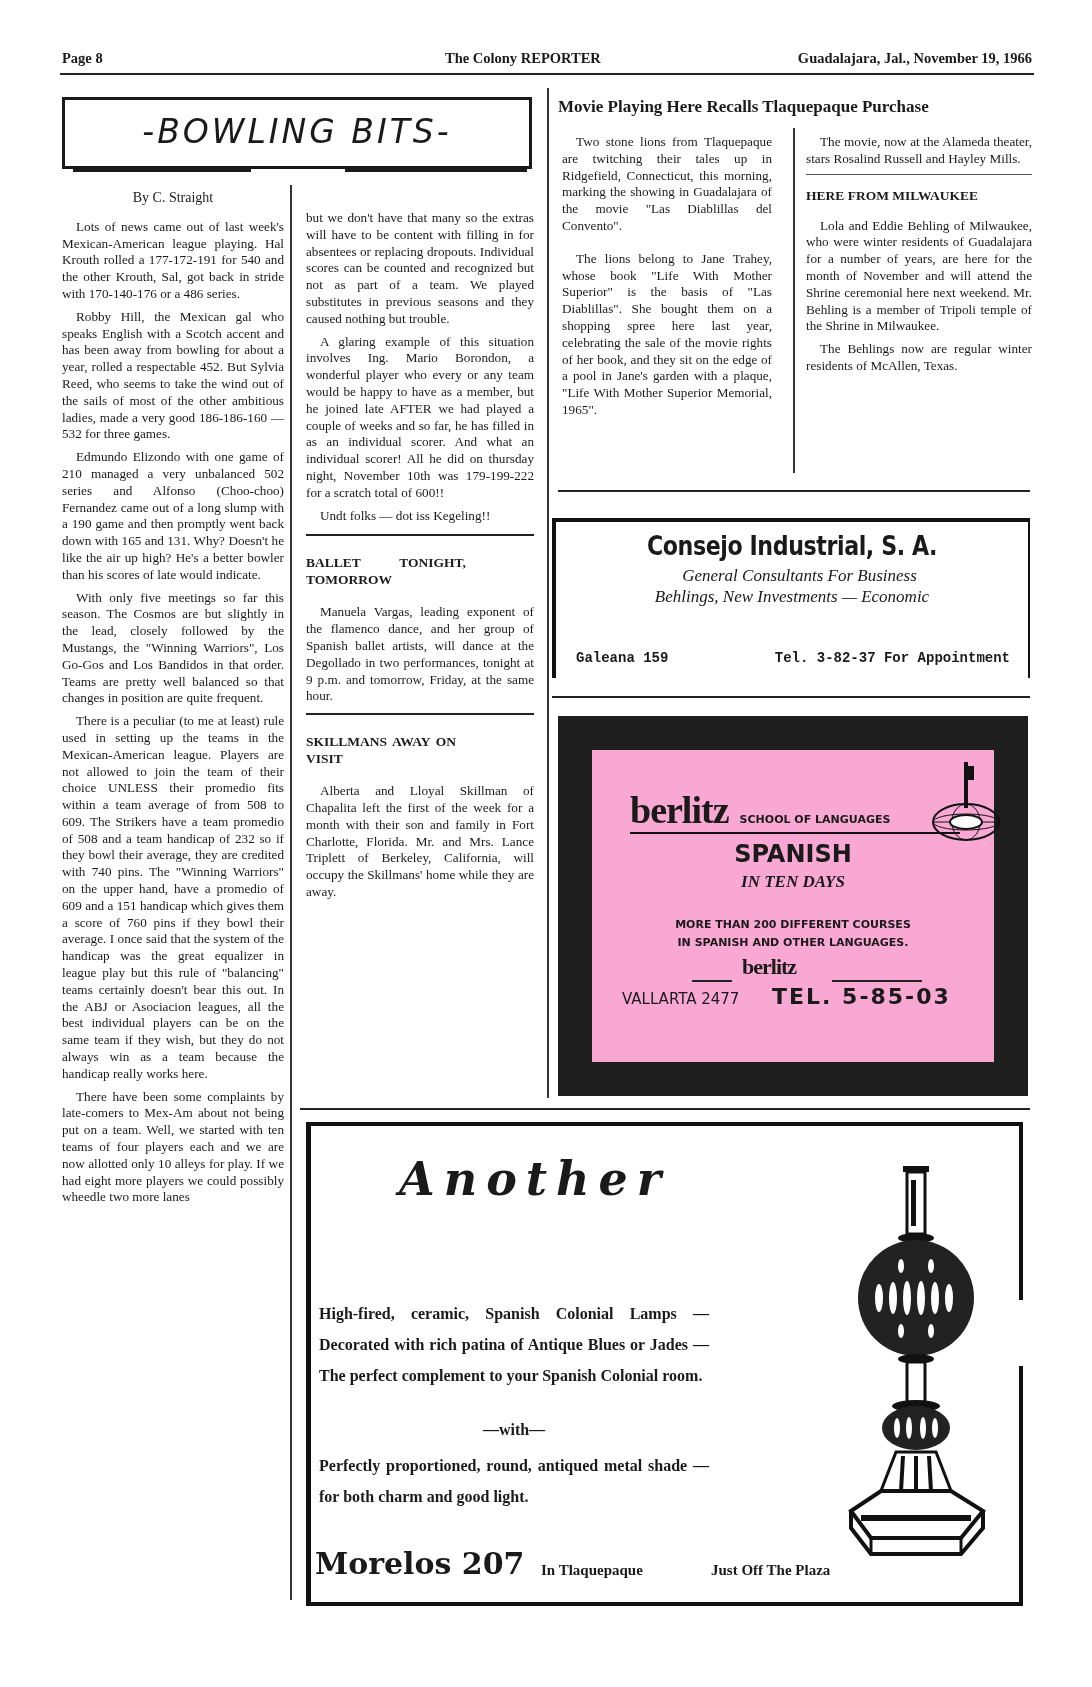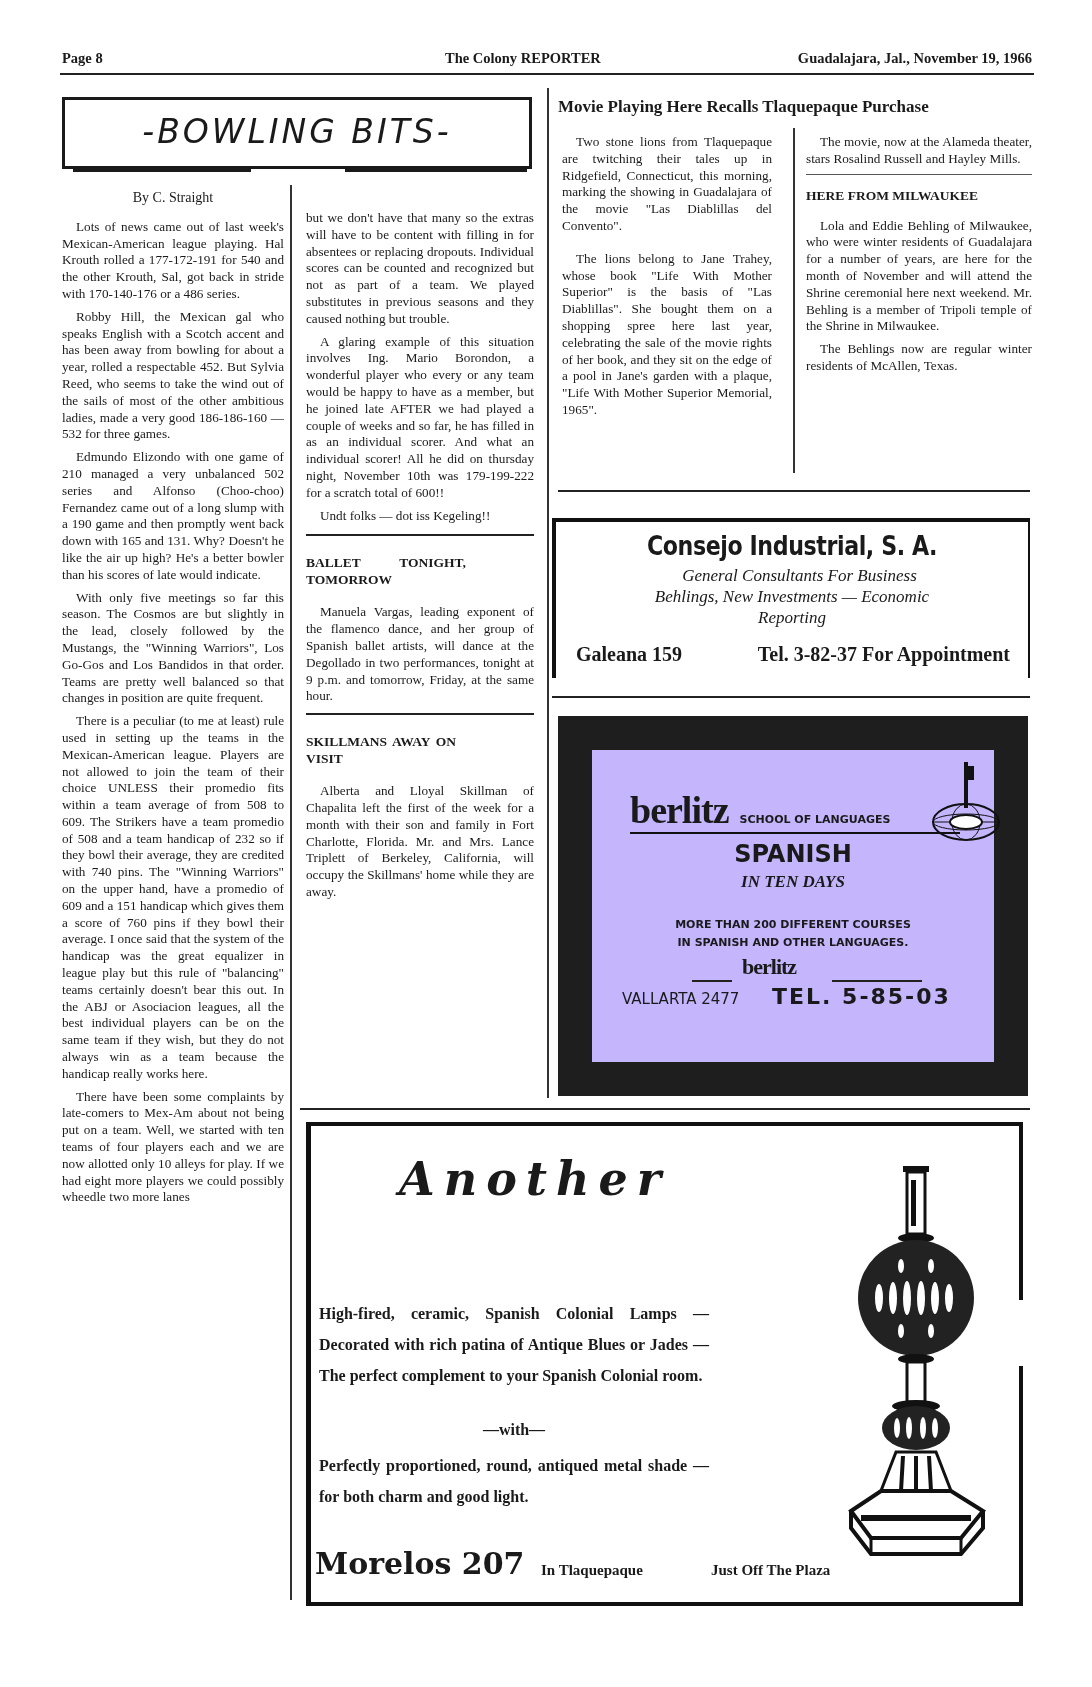--- a/index.html
+++ b/index.html
@@ -20,23 +20,23 @@
     .btitle { position: absolute; left: 0; right: 0; top: 12px; text-align: center; font-family: "DejaVu Sans", sans-serif; font-style: italic; font-size: 33px; letter-spacing: 3px; }
     .bunder { position: absolute; bottom: -6px; height: 5px; background: #1a1a1a; }
     .byline { text-align: center; font-family: "Liberation Serif", serif; font-size: 14px; }
     .subhead { font-family: "Liberation Serif", serif; font-weight: bold; font-size: 13.5px; line-height: 17px; text-transform: uppercase; }
     .movie-head { font-family: "Liberation Serif", serif; font-weight: bold; font-size: 17px; }
     .vline { width: 1.5px; background: #333; }
     .ad1 { left: 552px; top: 518px; width: 478px; height: 160px; border-top: 4px solid #111; border-left: 4px solid #111; border-right: 2px solid #111; box-sizing: border-box; text-align: center; }
     .ad1 .name { font-family: "DejaVu Sans", sans-serif; font-weight: bold; font-size: 27px; letter-spacing: -0.5px; margin-top: 8px; transform: scaleX(0.82); }
     .ad1 .sub { font-family: "Liberation Serif", serif; font-weight: bold; font-size: 14px; margin-top: 2px; }
     .ad1 .it { font-family: "Liberation Serif", serif; font-style: italic; font-size: 17px; line-height: 21px; }
-    .ad1 .foot { position: absolute; left: 20px; right: 18px; bottom: 12px; font-family: Liberation Serif, serif; font-weight: bold; font-size: 20px; }
+    .ad1 .foot { position: absolute; left: 20px; right: 18px; bottom: 12px; font-family: Liberation Mono, monospace; font-weight: bold; font-size: 14px; }
     .ad2 { left: 558px; top: 716px; width: 470px; height: 380px; background: #1e1e1e; }
-    .ad2 .inner { position: absolute; left: 34px; right: 34px; top: 34px; bottom: 34px; background: #c4b5fd; text-align: center; }
+    .ad2 .inner { position: absolute; left: 34px; right: 34px; top: 34px; bottom: 34px; background: #f9a8d4; text-align: center; }
     .berlitz-logo { font-family: "Liberation Serif", serif; font-weight: bold; font-size: 38px; letter-spacing: -1px; }
     .sans-b { font-family: "DejaVu Sans", sans-serif; font-weight: bold; }
     .ad3 { left: 306px; top: 1122px; width: 715px; height: 484px; border-left: 5px solid #111; border-top: 4px solid #111; border-bottom: 4px solid #111; box-sizing: border-box; }
     .ad3 .r-top { position: absolute; right: -2px; top: -4px; width: 4px; height: 178px; background: #111; }
     .ad3 .r-bot { position: absolute; right: -2px; bottom: -4px; width: 4px; height: 240px; background: #111; }
     .script { font-family: "DejaVu Serif", serif; font-style: italic; font-weight: bold; font-size: 46px; letter-spacing: 9px; }
     .ad3 .body { font-family: "Liberation Serif", serif; font-weight: bold; font-size: 16px; line-height: 31px; }
   </style>
 </head>
 <body>
@@ -92,21 +92,20 @@
   <div class="subhead" style="text-indent:0; margin-bottom:14px;">HERE FROM MILWAUKEE</div>
   <p>Lola and Eddie Behling of Milwaukee, who were winter residents of Guadalajara for a number of years, are here for the month of November and will attend the Shrine ceremonial here next weekend. Mr. Behling is a member of Tripoli temple of the Shrine in Milwaukee.</p>
   <p>The Behlings now are regular winter residents of McAllen, Texas.</p>
 </div>
 <div class="abs rule" style="left:558px; top:490px; width:472px; height:2px;"></div>
 
 <div class="abs ad1">
   <div class="name">Consejo Industrial, S. A.</div>
   <div class="it" style="margin-top:4px;padding-left:15px;">General Consultants For Business</div>
   <div class="it">Behlings, New Investments — Economic</div>
-  <div class="it">Reporting</div>
   <div class="foot">
     <span style="float:left;">Galeana 159</span>
     <span style="float:right;">Tel. 3-82-37 For Appointment</span>
   </div>
 </div>
 <div class="abs rule" style="left:552px; top:696px; width:478px; height:2px;"></div>
 
 <div class="abs ad2">
   <div class="inner">
     <div style="position:absolute; left:38px; top:38px; width:330px; text-align:left; border-bottom:2px solid #111;">

